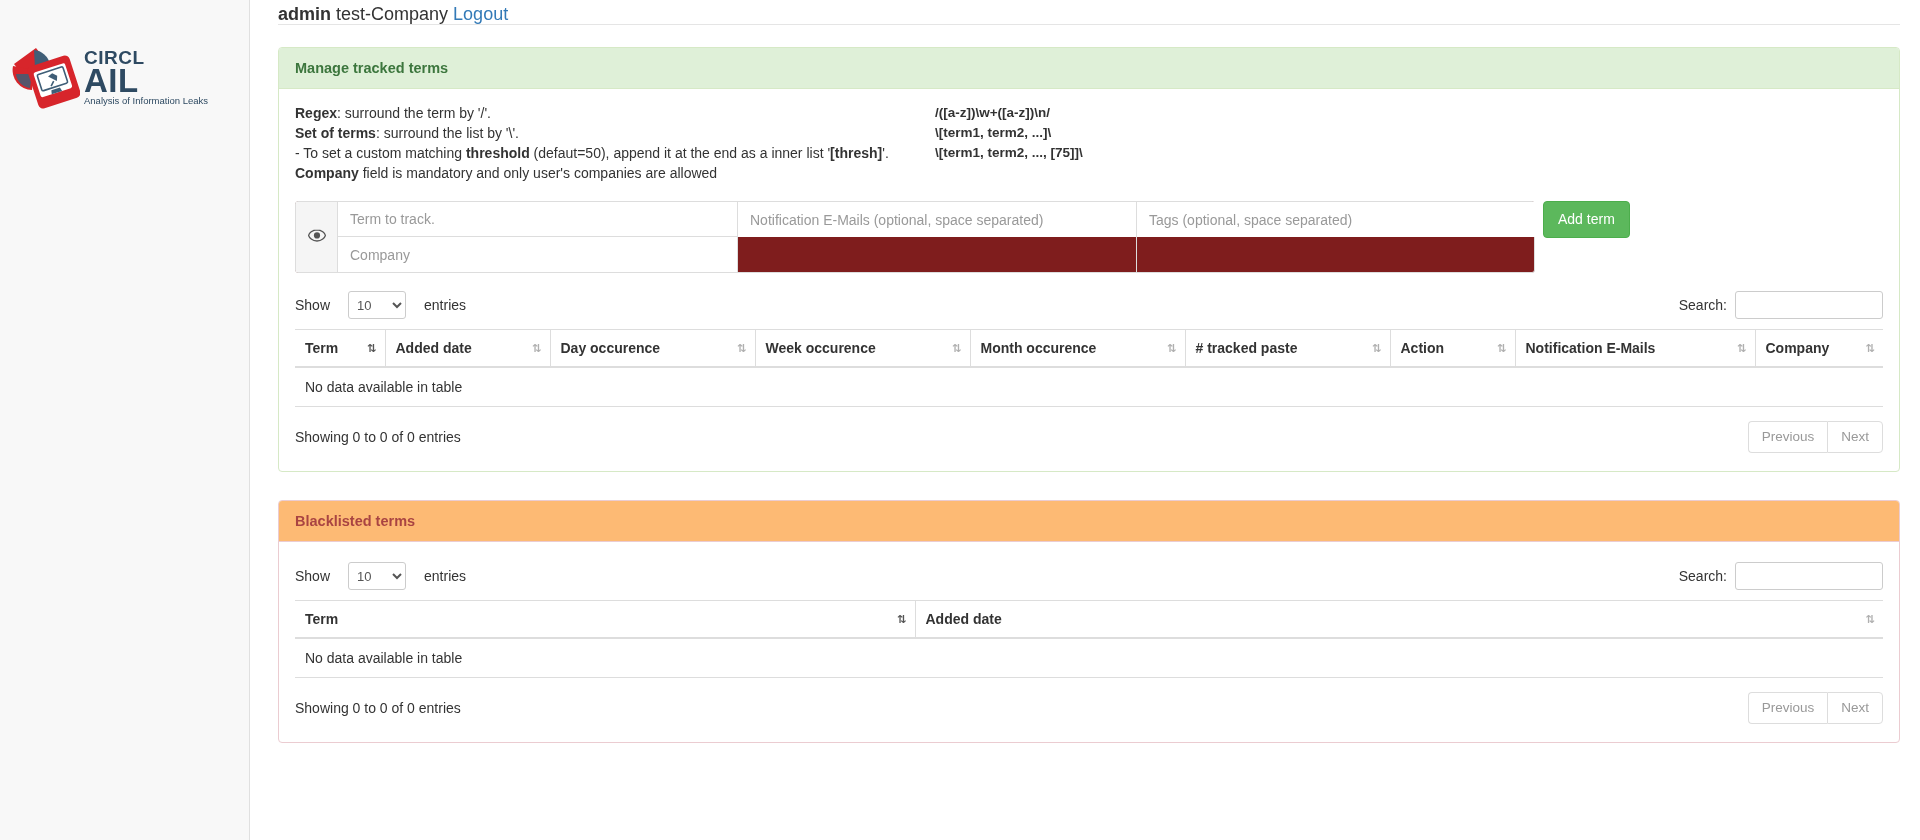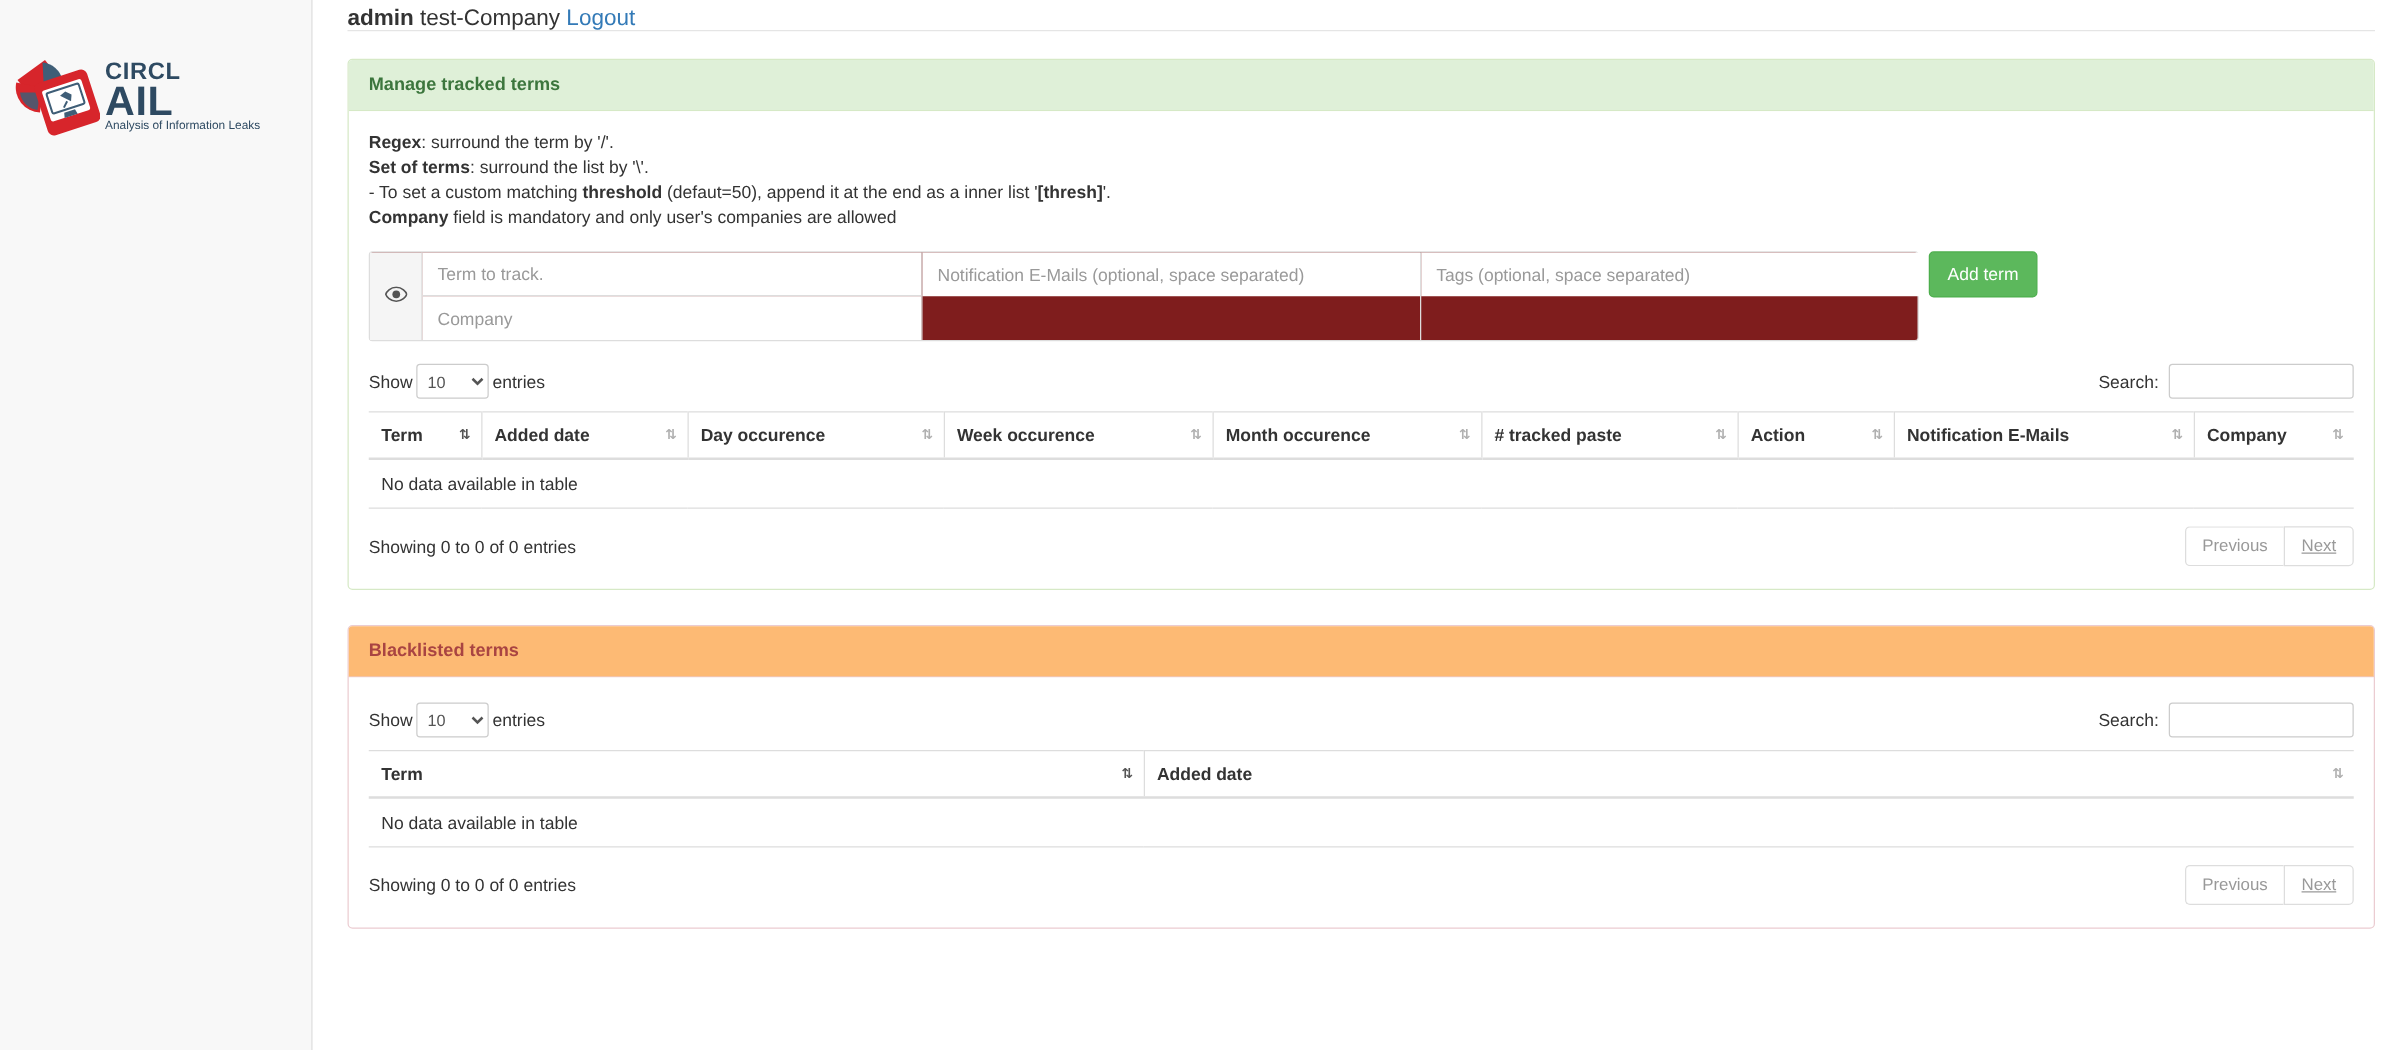--- a/index.html
+++ b/index.html
@@ -182,21 +182,21 @@
 
   
   .dt-top {
     display: flex;
     justify-content: space-between;
     align-items: center;
     margin: 18px 0 10px 0;
     font-size: 14px;
     color: #333;
   }
-  .dt-length { display: flex; align-items: center; gap: 3px; }
+  .dt-length { display: flex; align-items: center; gap: 18px; }
   .dt-length select {
     height: 28px;
     width: 58px;
     border: 1px solid #cccccc;
     border-radius: 3px;
     font-size: 13px;
     font-family: "Liberation Sans", sans-serif;
     color: #555;
     padding: 2px 4px;
     background: #fff;
@@ -263,21 +263,21 @@
     border: 1px solid #dddddd;
     background: #ffffff;
     color: #999999;
     font-size: 13.5px;
     font-family: "Liberation Sans", sans-serif;
     padding: 6px 13px;
     cursor: default;
     line-height: 18px;
   }
   .pager button:first-child { border-radius: 4px 0 0 4px; border-right: 0; }
-  .pager button:last-child { border-radius: 0 4px 4px 0; text-decoration: underline; }
+  .pager button:last-child { border-radius: 0 4px 4px 0; }
 </style>
 </head>
 <body>
 
 <div class="page">
 
   <div class="sidebar">
     <div class="logo-wrap">
       <div class="logo-mark">
         <svg width="70" height="66" viewBox="0 0 70 66">
@@ -326,20 +326,25 @@
           <div class="line">
             <b>Set of terms</b><span>: surround the list by '\'.</span>
           </div>
           <div class="line">
             <span>- To set a custom matching </span><b>threshold</b><span> (defaut=50), append it at the end as a inner list '</span><b>[thresh]</b><span>'.</span>
           </div>
           <div class="line">
             <b>Company</b><span> field is mandatory and only user's companies are allowed</span>
           </div>
 
+          <div class="examples">
+            <div>/([a-z])\w+([a-z])\n/</div>
+            <div>\[term1, term2, ...]\</div>
+            <div>\[term1, term2, ..., [75]]\</div>
+          </div>
         </div>
 
         <div class="form-wrap">
           <div class="form-row">
             <div class="eye-cell">
               <span>
                 <svg width="18" height="13" viewBox="0 0 18 13">
                   <path d="M9 0.8 C4.2 0.8 1.2 4.3 0.6 6.4 C1.2 8.5 4.2 12 9 12 C13.8 12 16.8 8.5 17.4 6.4 C16.8 4.3 13.8 0.8 9 0.8 Z" fill="none" stroke="#555555" stroke-width="1.3"></path>
                   <circle cx="9" cy="6.4" r="3.1" fill="#555555"></circle>
                 </svg>

